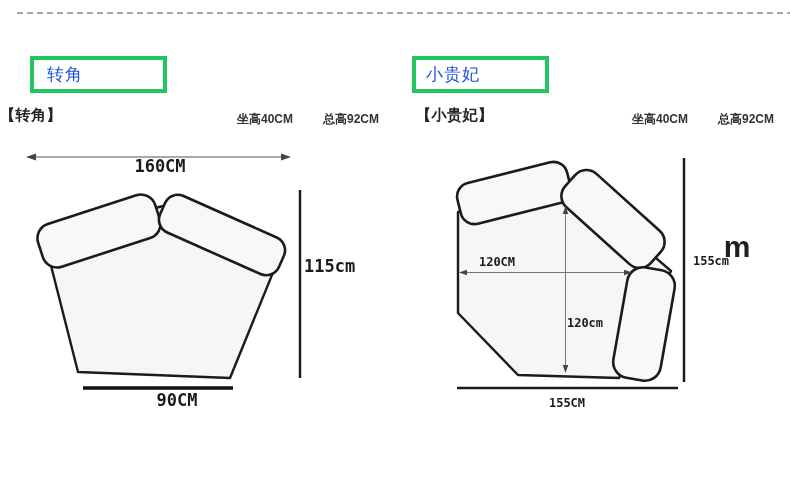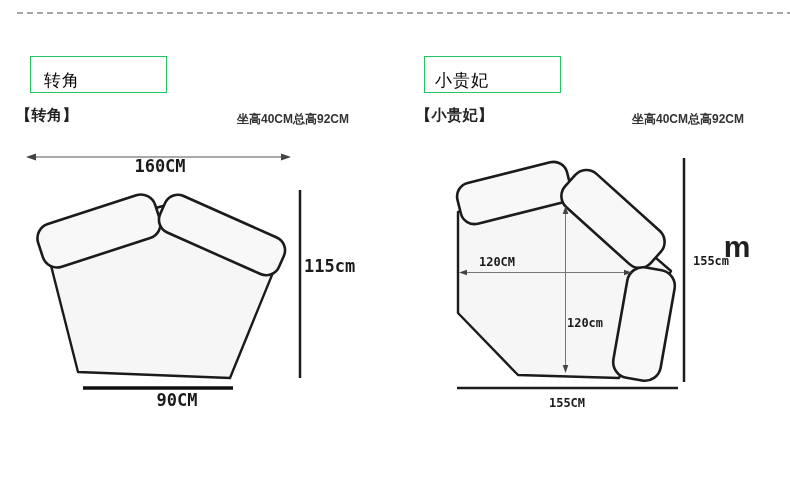--- a/index.html
+++ b/index.html
@@ -6,33 +6,33 @@
   .canvas{
     position:relative;width:790px;height:483px;background:#ffffff;overflow:hidden;
     font-family:"Liberation Sans","DejaVu Sans",sans-serif;color:#1a1a1a;
   }
   .divider{
     position:absolute;left:17px;top:12px;width:773px;height:2px;
     background:repeating-linear-gradient(90deg,#a6a6a6 0 6px,transparent 6px 10px);
   }
   .tag-box{
     position:absolute;top:56px;width:137px;height:37px;box-sizing:border-box;
-    border:1px solid #22c55e;background:#fff;display:flex;align-items:flex-end;
-    padding-left:13px;font-size:17px;letter-spacing:1px;color:#000000;
+    border:4px solid #22c55e;background:#fff;display:flex;align-items:center;
+    padding-left:13px;font-size:17px;letter-spacing:1px;color:#1d4ed8;
   }
   .tag-left{left:30px;}
-  .tag-right{left:424px;padding-left:10px;}
+  .tag-right{left:412px;padding-left:10px;}
   .title{
     position:absolute;top:106px;margin:0;font-size:15px;font-weight:bold;color:#222;
     letter-spacing:0.5px;
   }
-  .title-left{left:16px;}
+  .title-left{left:0;}
   .title-right{left:416px;}
   .specs{
-    position:absolute;top:111px;display:flex;gap:0;
+    position:absolute;top:111px;display:flex;gap:30px;
     font-size:12px;font-weight:bold;color:#333;white-space:nowrap;
   }
   .specs-left{left:237px;}
   .specs-right{left:632px;}
   svg.diagram{position:absolute;left:0;top:0;}
   .shape{fill:#f6f6f6;stroke:#1b1b1b;}
   .body-shape{stroke-width:2.4;stroke-linejoin:round;}
   .cushion{stroke-width:2.6;fill:#f8f8f8;}
   .dim-thin{stroke:#555;stroke-width:1.2;}
   .dim-thin-lt{stroke:#777;stroke-width:1;}

